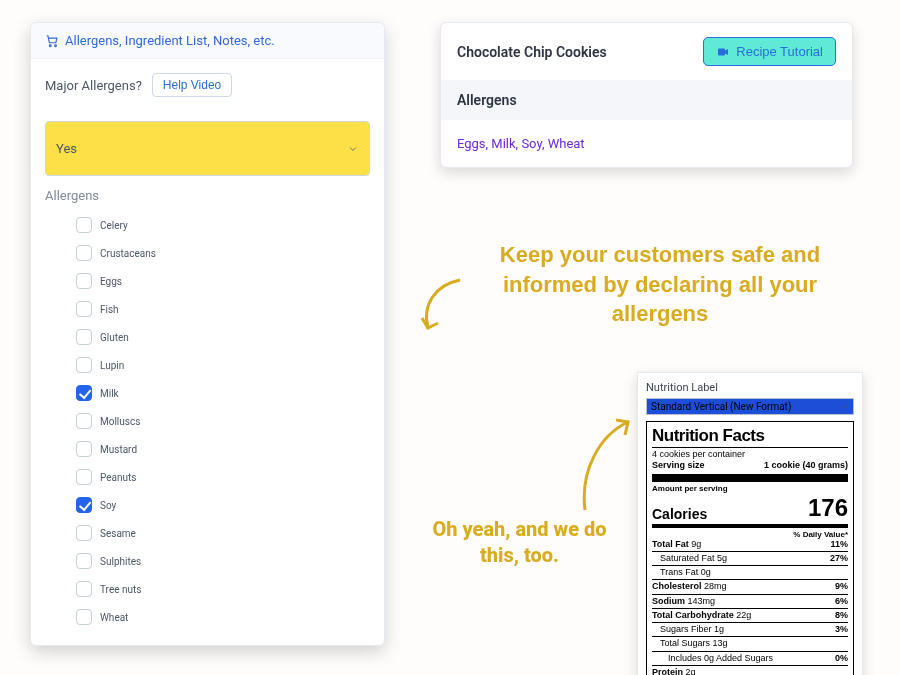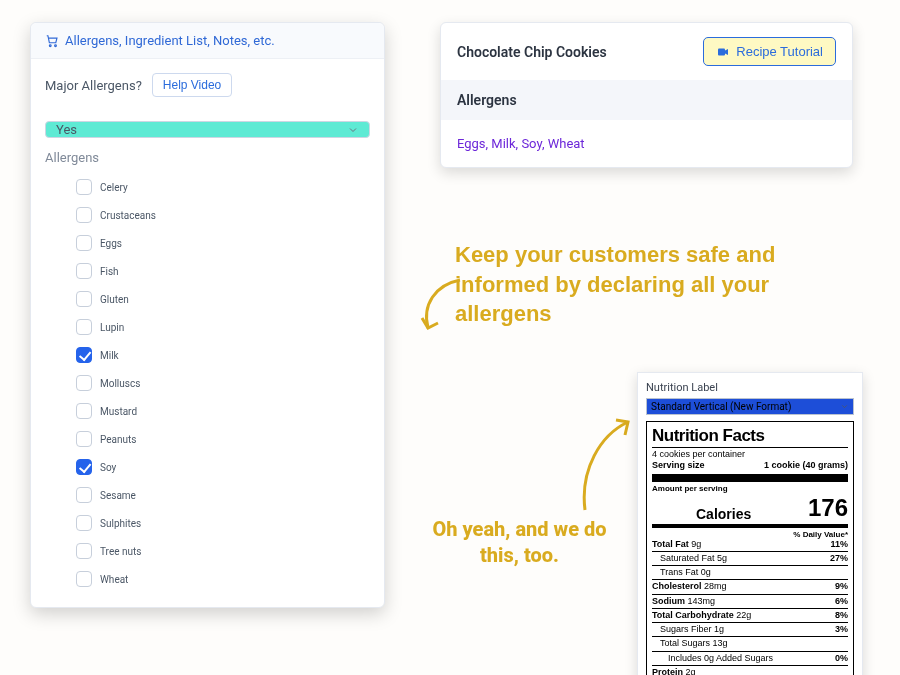--- a/index.html
+++ b/index.html
@@ -44,29 +44,29 @@
       background:#fff;
       padding:4px 10px;
       border-radius:4px;
       font-size:12px;
       cursor:pointer;
     }
     .select {
       width:100%;
       border:1px solid #cdd6e3;
       border-radius:4px;
-      padding:0 10px;
+      padding:19px 10px;
       font-size:13px;
       color:#4b5766;
       display:flex;
       justify-content:space-between;
       align-items:center;
       cursor:pointer;
       margin-bottom:12px;
-      background:#5eead4;
+      background:#fde047;
     }
     .section-label { font-size:13px; color:#808a99; margin-bottom:8px; }
     .check-row {
       display:flex; align-items:center; gap:8px;
       padding:6px 0;
       font-size:10px;
       color:#4b5766;
       margin-left:31px;
     }
     .cb {
@@ -101,21 +101,21 @@
     }
     .recipe-head {
       display:flex; justify-content:space-between; align-items:center;
       padding:14px 16px;
     }
     .recipe-title { font-weight:600; color:#2c3441; }
     .tutorial-btn {
       display:flex; align-items:center; gap:6px;
       border:1.5px solid #2b6cdc;
       color:#2b6cdc;
-      background:#fef9c3;
+      background:#5eead4;
       padding:6px 12px;
       border-radius:5px;
       font-size:13px;
       cursor:pointer;
     }
     .recipe-section {
       background:#f4f6fa;
       padding:12px 16px;
       font-weight:600;
       color:#2c3441;
@@ -123,21 +123,21 @@
     .recipe-body {
       padding:16px;
       color:#6d28d9;
       font-size:13px;
     }
     
     .callout-1 {
       position:absolute;
       top:240px; left:455px;
       width:410px;
-      text-align:left;
+      text-align:center;
       font-weight:800;
       font-size:22px;
       line-height:1.35;
       color:#d9ab1f;
       font-family: "Segoe UI", Arial, sans-serif;
     }
     .callout-2 {
       position:absolute;
       top:516px; left:432px;
       width:175px;
@@ -179,21 +179,21 @@
       padding:4px 5px;
       font-family: Arial, sans-serif;
       color:#000;
     }
     .facts .hdr { font-weight:900; font-size:17px; letter-spacing:-0.5px; }
     .rule-thick { border-top:8px solid #000; margin:2px 0; }
     .rule-med { border-top:4px solid #000; margin:2px 0; }
     .rule-thin { border-top:1px solid #000; margin:1px 0; }
     .row { display:flex; justify-content:space-between; font-size:9px; line-height:1.25; }
     .row .b { font-weight:700; }
-    .cal-row { display:flex; justify-content:space-between; align-items:flex-end;margin-left:44px; }
+    .cal-row { display:flex; justify-content:space-between; align-items:flex-end; }
     .cal-row .lbl { font-weight:700; font-size:14px; }
     .cal-row .val { font-weight:900; font-size:24px; }
     .dv-hdr { text-align:right; font-weight:700; font-size:8px; }
     .indent1 { padding-left:8px; }
     .indent2 { padding-left:16px; }
   </style>
 </head>
 <body>
 
 <div class="left-panel">

